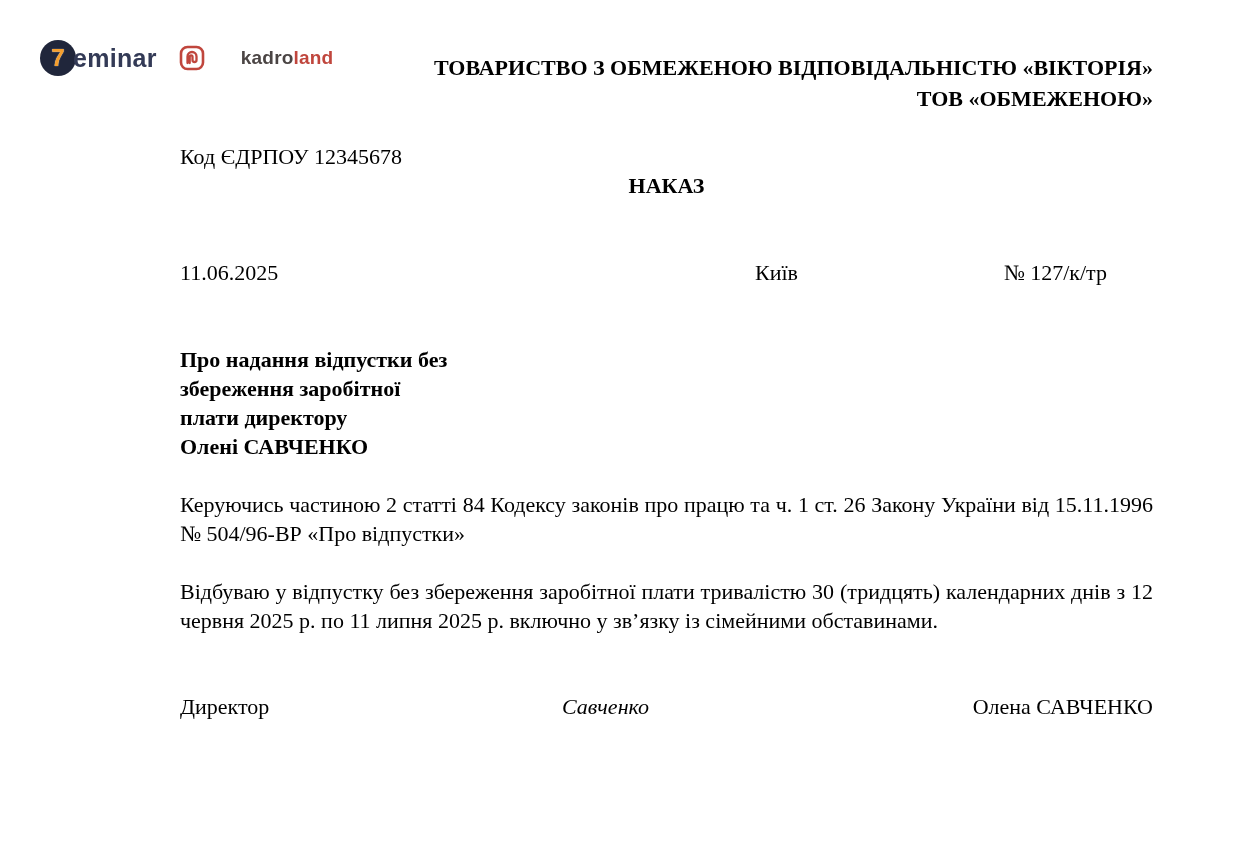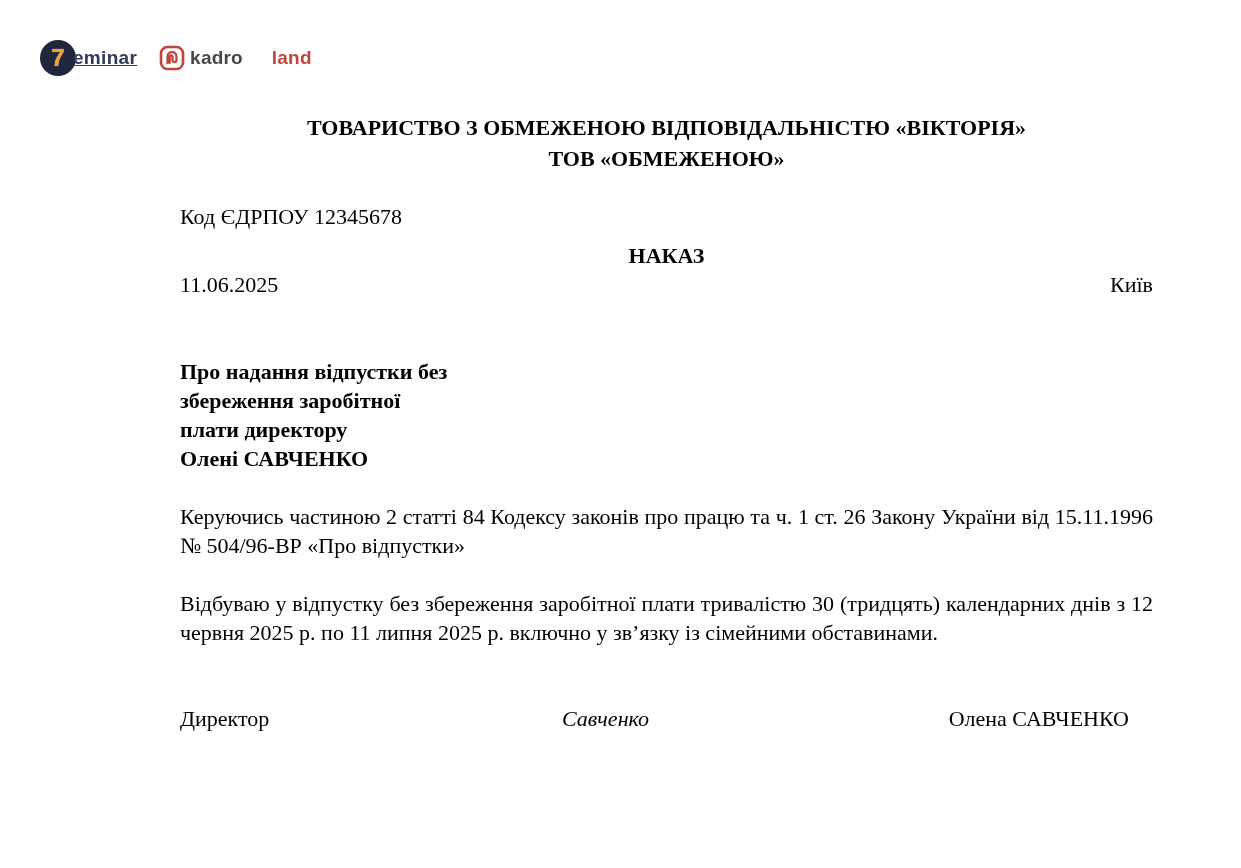--- a/index.html
+++ b/index.html
@@ -32,55 +32,54 @@
     border-radius: 50%;
     display: flex; align-items: center; justify-content: center;
     font-weight: 700;
     font-size: 24px;
     color: #f59e2c;
     text-shadow: 0 0 1px #ffffff;
   }
   .seminar-text {
     margin-left: -3px;
     font-weight: 700;
-    font-size: 19px;
+    font-size: 25px;
     color: #333a56;
     letter-spacing: 0.3px;
-    text-decoration: underline;
   }
   .kadroland-logo { display: flex; align-items: center; gap: 5px; }
   .kadroland-icon { display: block; }
   .kadroland-text { font-weight: 700; font-size: 19px; letter-spacing: 0.2px; }
-  .kadro-part { color: #4b4544; }
-  .land-part { color: #c0463d; margin-left: 29px; }
+  .kadro-part { color: #4b4544; margin-left: 31px; }
+  .land-part { color: #c0463d; }
 
   
   .content {
     position: absolute;
     left: 180px;
     top: 0;
     width: 973px;
   }
   .company-block {
-    margin-top: 112px;
-    text-align: center;
+    margin-top: 52px;
+    text-align: right;
     font-weight: bold;
     line-height: 31px;
   }
   .edrpou-line {
     margin-top: 28px;
     line-height: 29px;
   }
   .doc-type {
     text-align: center;
     font-weight: bold;
     line-height: 29px;
-    margin-top: 10px;
   }
   .meta-row {
+    margin-top: 58px;
     display: flex;
     line-height: 29px;
   }
   .meta-cell { flex: 1; }
   .meta-date { text-align: left; }
   .meta-city { text-align: right; }
   .meta-number { text-align: right; padding-right: 46px; }
   .subject-block {
     margin-top: 58px;
     font-weight: bold;
@@ -93,21 +92,21 @@
     line-height: 29px;
   }
   .signature-row {
     margin-top: 57px;
     position: relative;
     height: 29px;
     line-height: 29px;
   }
   .sig-position { position: absolute; left: 0; }
   .sig-signed { position: absolute; left: 382px; font-style: italic; }
-  .sig-name { position: absolute; right: 24px; }
+  .sig-name { position: absolute; right: 0; }
 </style>
 </head>
 <body>
 
 <div class="page">
 
   <div class="logo-row">
     <div class="seminar-logo">
       <div class="seminar-circle">
         <span>7</span>
@@ -132,20 +131,21 @@
       <div>ТОВ «ОБМЕЖЕНОЮ»</div>
     </div>
 
     <div class="edrpou-line">Код ЄДРПОУ 12345678</div>
 
     <div class="doc-type">НАКАЗ</div>
 
     <div class="meta-row">
       <div class="meta-cell meta-date">11.06.2025</div>
       <div class="meta-cell meta-city">Київ</div>
+      <div class="meta-cell meta-number">№ 127/к/тр</div>
     </div>
 
     <div class="subject-block">Про надання відпустки без
 збереження заробітної
 плати директору
 Олені САВЧЕНКО</div>
 
     <div class="body-paragraph">Керуючись частиною 2 статті 84 Кодексу законів про працю та ч. 1 ст. 26 Закону України від 15.11.1996 № 504/96-ВР «Про відпустки»</div>
 
     <div class="body-paragraph">Відбуваю у відпустку без збереження заробітної плати тривалістю 30 (тридцять) календарних днів з 12 червня 2025 р. по 11 липня 2025 р. включно у зв’язку із сімейними обставинами.</div>

